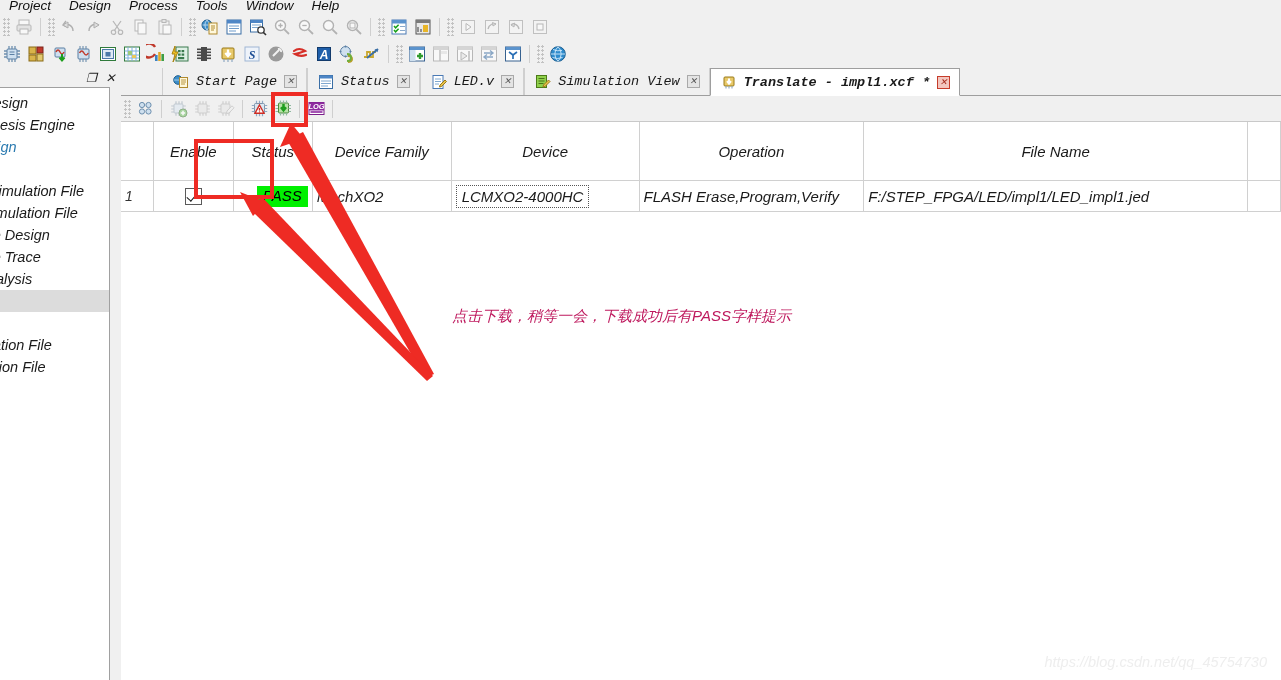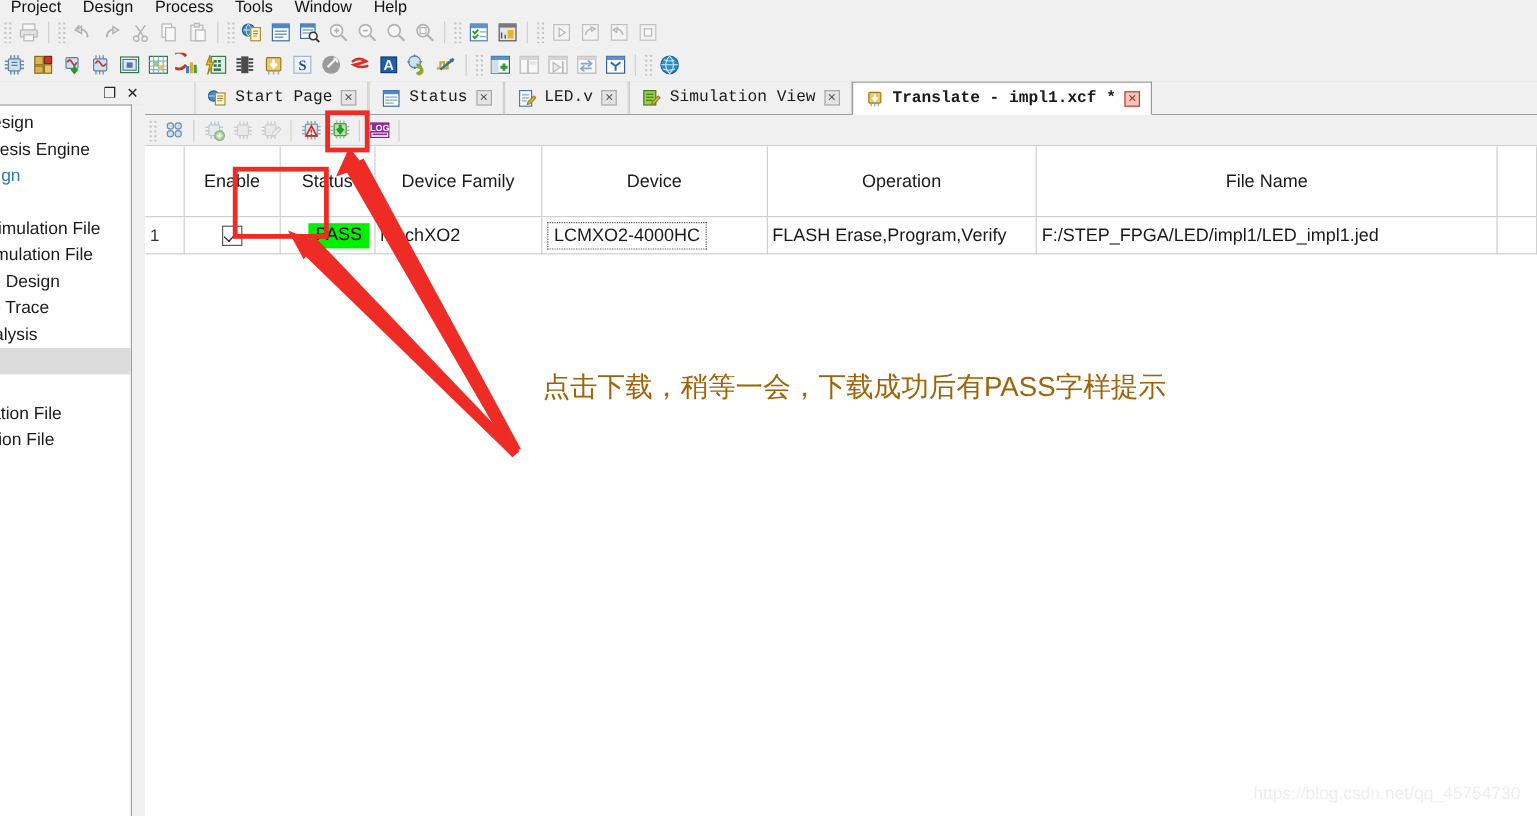--- a/index.html
+++ b/index.html
@@ -6,20 +6,21 @@
     margin: 0; padding: 0;
     width: 1281px; height: 680px;
     overflow: hidden;
     background: #ffffff;
     font-family: "Liberation Sans", sans-serif;
   }
   #app {
     position: relative;
     width: 1281px; height: 680px;
     background: #ffffff;
+    font-style: italic;
   }
 
   
   .menubar {
     position: absolute; left: 0; top: 0; width: 1281px; height: 14px;
     background: #f0f0f0;
     overflow: hidden;
   }
   .menubar .mitems {
     position: absolute; left: 0; top: -4px;
@@ -245,22 +246,22 @@
 
   
   .anno-svg {
     position: absolute; left: 0; top: 0;
     width: 1281px; height: 680px;
     pointer-events: none;
   }
   .anno-text {
     position: absolute;
     left: 452px; top: 307px;
-    font-size: 23px;
-    color: #a16207;
+    font-size: 15px;
+    color: #be185d;
     white-space: nowrap;
     font-family: "Liberation Sans", sans-serif;
   }
   .watermark {
     position: absolute;
     right: 14px; bottom: 10px;
     font-size: 14.5px;
     color: #eeeeee;
     white-space: nowrap;
   }

